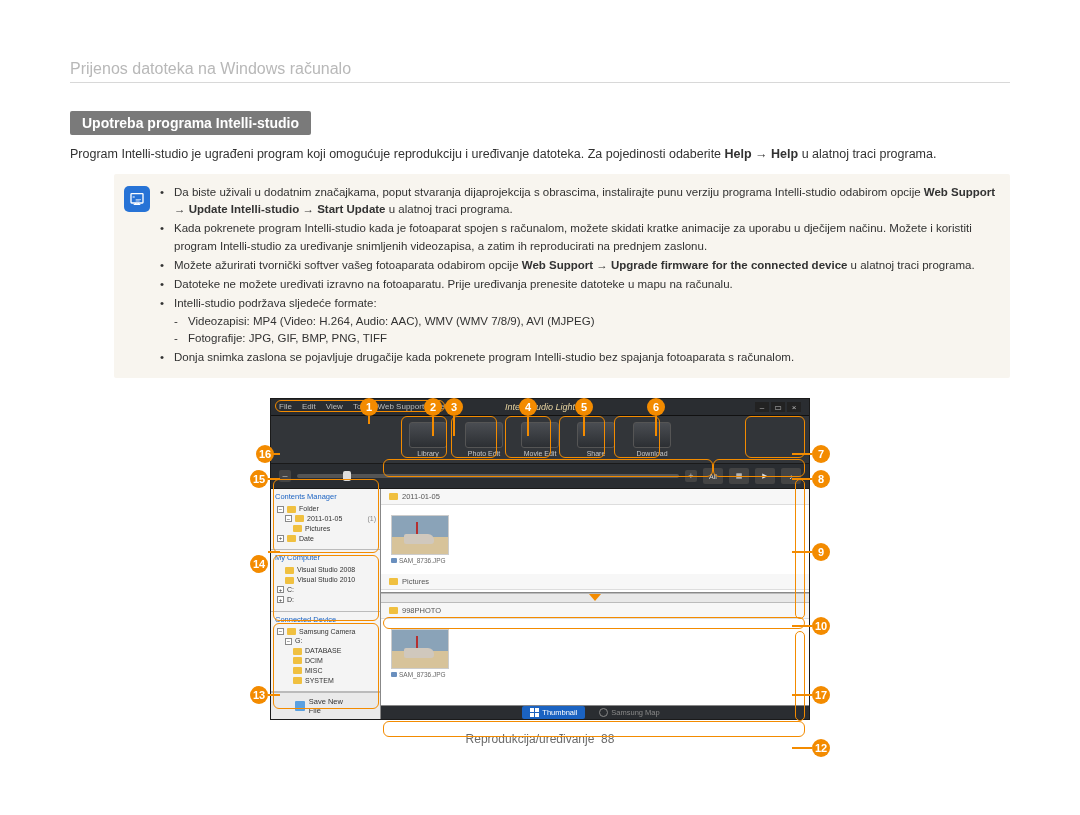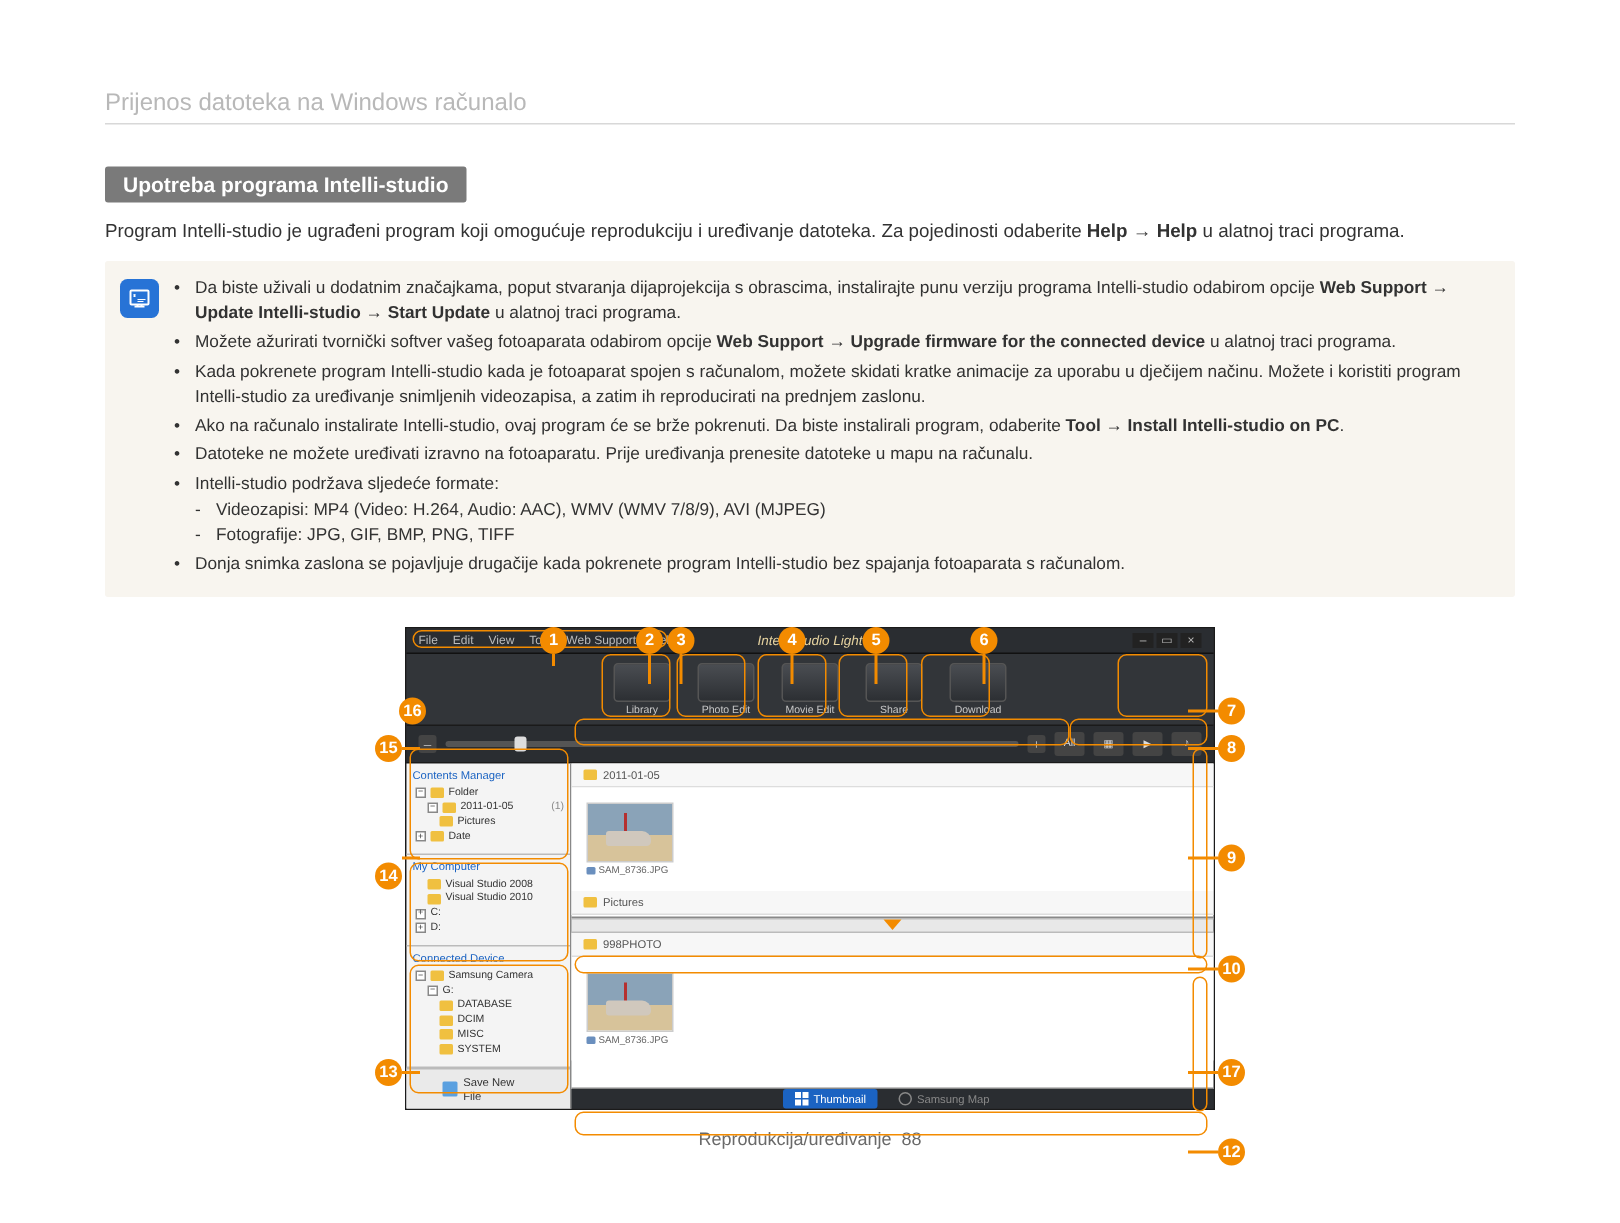--- a/index.html
+++ b/index.html
@@ -36,20 +36,21 @@
     margin-bottom: 10px;
   }
   .note-box {
     background: #f8f5ef;
     border-radius: 2px;
     display: flex;
     padding: 10px 12px 10px 10px;
     font-size: 11.5px;
     line-height: 1.5;
     margin-bottom: 20px;
+    margin-left: 44px;
   }
   .note-icon {
     width: 26px; height: 26px;
     flex: 0 0 26px;
     border-radius: 5px;
     background: #2773d6;
     color: #fff;
     display: flex;
     align-items: center; justify-content: center;
     margin-right: 10px;
@@ -226,23 +227,22 @@
     <div class="note-icon">
       <svg viewBox="0 0 24 24" fill="none" stroke="white" stroke-width="2">
         <rect x="3" y="4" width="18" height="14" rx="1"></rect>
         <path d="M7 20 L17 20 M10 18 L10 20 M14 18 L14 20"></path>
         <path d="M6 8 L8 10 M8 8 L6 10" stroke-width="1.3"></path>
         <path d="M10 13 L18 13 M10 15 L16 15" stroke-width="1"></path>
       </svg>
     </div>
     <ul class="note-list" id="notes">
         <li>Da biste uživali u dodatnim značajkama, poput stvaranja dijaprojekcija s obrascima, instalirajte punu verziju programa Intelli-studio odabirom opcije <b>Web Support</b> → <b>Update Intelli-studio</b> → <b>Start Update</b> u alatnoj traci programa.</li>
+        <li>Kada pokrenete program Intelli-studio kada je fotoaparat spojen s računalom, možete skidati kratke animacije za uporabu u dječijem načinu. Možete i koristiti program Intelli-studio za uređivanje snimljenih videozapisa, a zatim ih reproducirati na prednjem zaslonu.</li>
         <li>Možete ažurirati tvornički softver vašeg fotoaparata odabirom opcije <b>Web Support</b> → <b>Upgrade firmware for the connected device</b> u alatnoj traci programa.</li>
-        <li>Kada pokrenete program Intelli-studio kada je fotoaparat spojen s računalom, možete skidati kratke animacije za uporabu u dječijem načinu. Možete i koristiti program Intelli-studio za uređivanje snimljenih videozapisa, a zatim ih reproducirati na prednjem zaslonu.</li>
-        <li>Ako na računalo instalirate Intelli-studio, ovaj program će se brže pokrenuti. Da biste instalirali program, odaberite <b>Tool</b> → <b>Install Intelli-studio on PC</b>.</li>
         <li>Datoteke ne možete uređivati izravno na fotoaparatu. Prije uređivanja prenesite datoteke u mapu na računalu.</li>
         <li>Intelli-studio podržava sljedeće formate:<ul class="sub-list">
             <li>Videozapisi: MP4 (Video: H.264, Audio: AAC), WMV (WMV 7/8/9), AVI (MJPEG)</li>
             <li>Fotografije: JPG, GIF, BMP, PNG, TIFF</li>
           </ul></li>
         <li>Donja snimka zaslona se pojavljuje drugačije kada pokrenete program Intelli-studio bez spajanja fotoaparata s računalom.</li>
       </ul>
   </div>
 
   
@@ -258,21 +258,21 @@
     <div class="callout" style="right:0; top:47px;">7</div>
     <div class="callout" style="right:0; top:72px;">8</div>
     <div class="callout" style="right:0; top:145px;">9</div>
     <div class="callout" style="right:0; top:219px;">10</div>
     <div class="callout" style="right:0; top:288px;">17</div>
     <div class="callout" style="right:0; top:341px;">12</div>
 
     <div class="callout" style="left:0; top:288px;">13</div>
     <div class="callout" style="left:0; top:147px;margin-top:10px;">14</div>
     <div class="callout" style="left:0; top:72px;">15</div>
-    <div class="callout" style="left:16px; top:47px;">16</div>
+    <div class="callout" style="left:6px; top:47px;">16</div>
 
     <div class="callout-line" style="left:118px; top:18px; width:2px; height:8px;"></div>
     <div class="callout-line" style="left:182px; top:18px; width:2px; height:20px;"></div>
     <div class="callout-line" style="left:203px; top:18px; width:2px; height:20px;"></div>
     <div class="callout-line" style="left:277px; top:18px; width:2px; height:20px;"></div>
     <div class="callout-line" style="left:333px; top:18px; width:2px; height:20px;"></div>
     <div class="callout-line" style="left:405px; top:18px; width:2px; height:20px;"></div>
 
     <div class="callout-line" style="right:18px; top:55px; width:20px; height:2px;"></div>
     <div class="callout-line" style="right:18px; top:80px; width:20px; height:2px;"></div>

